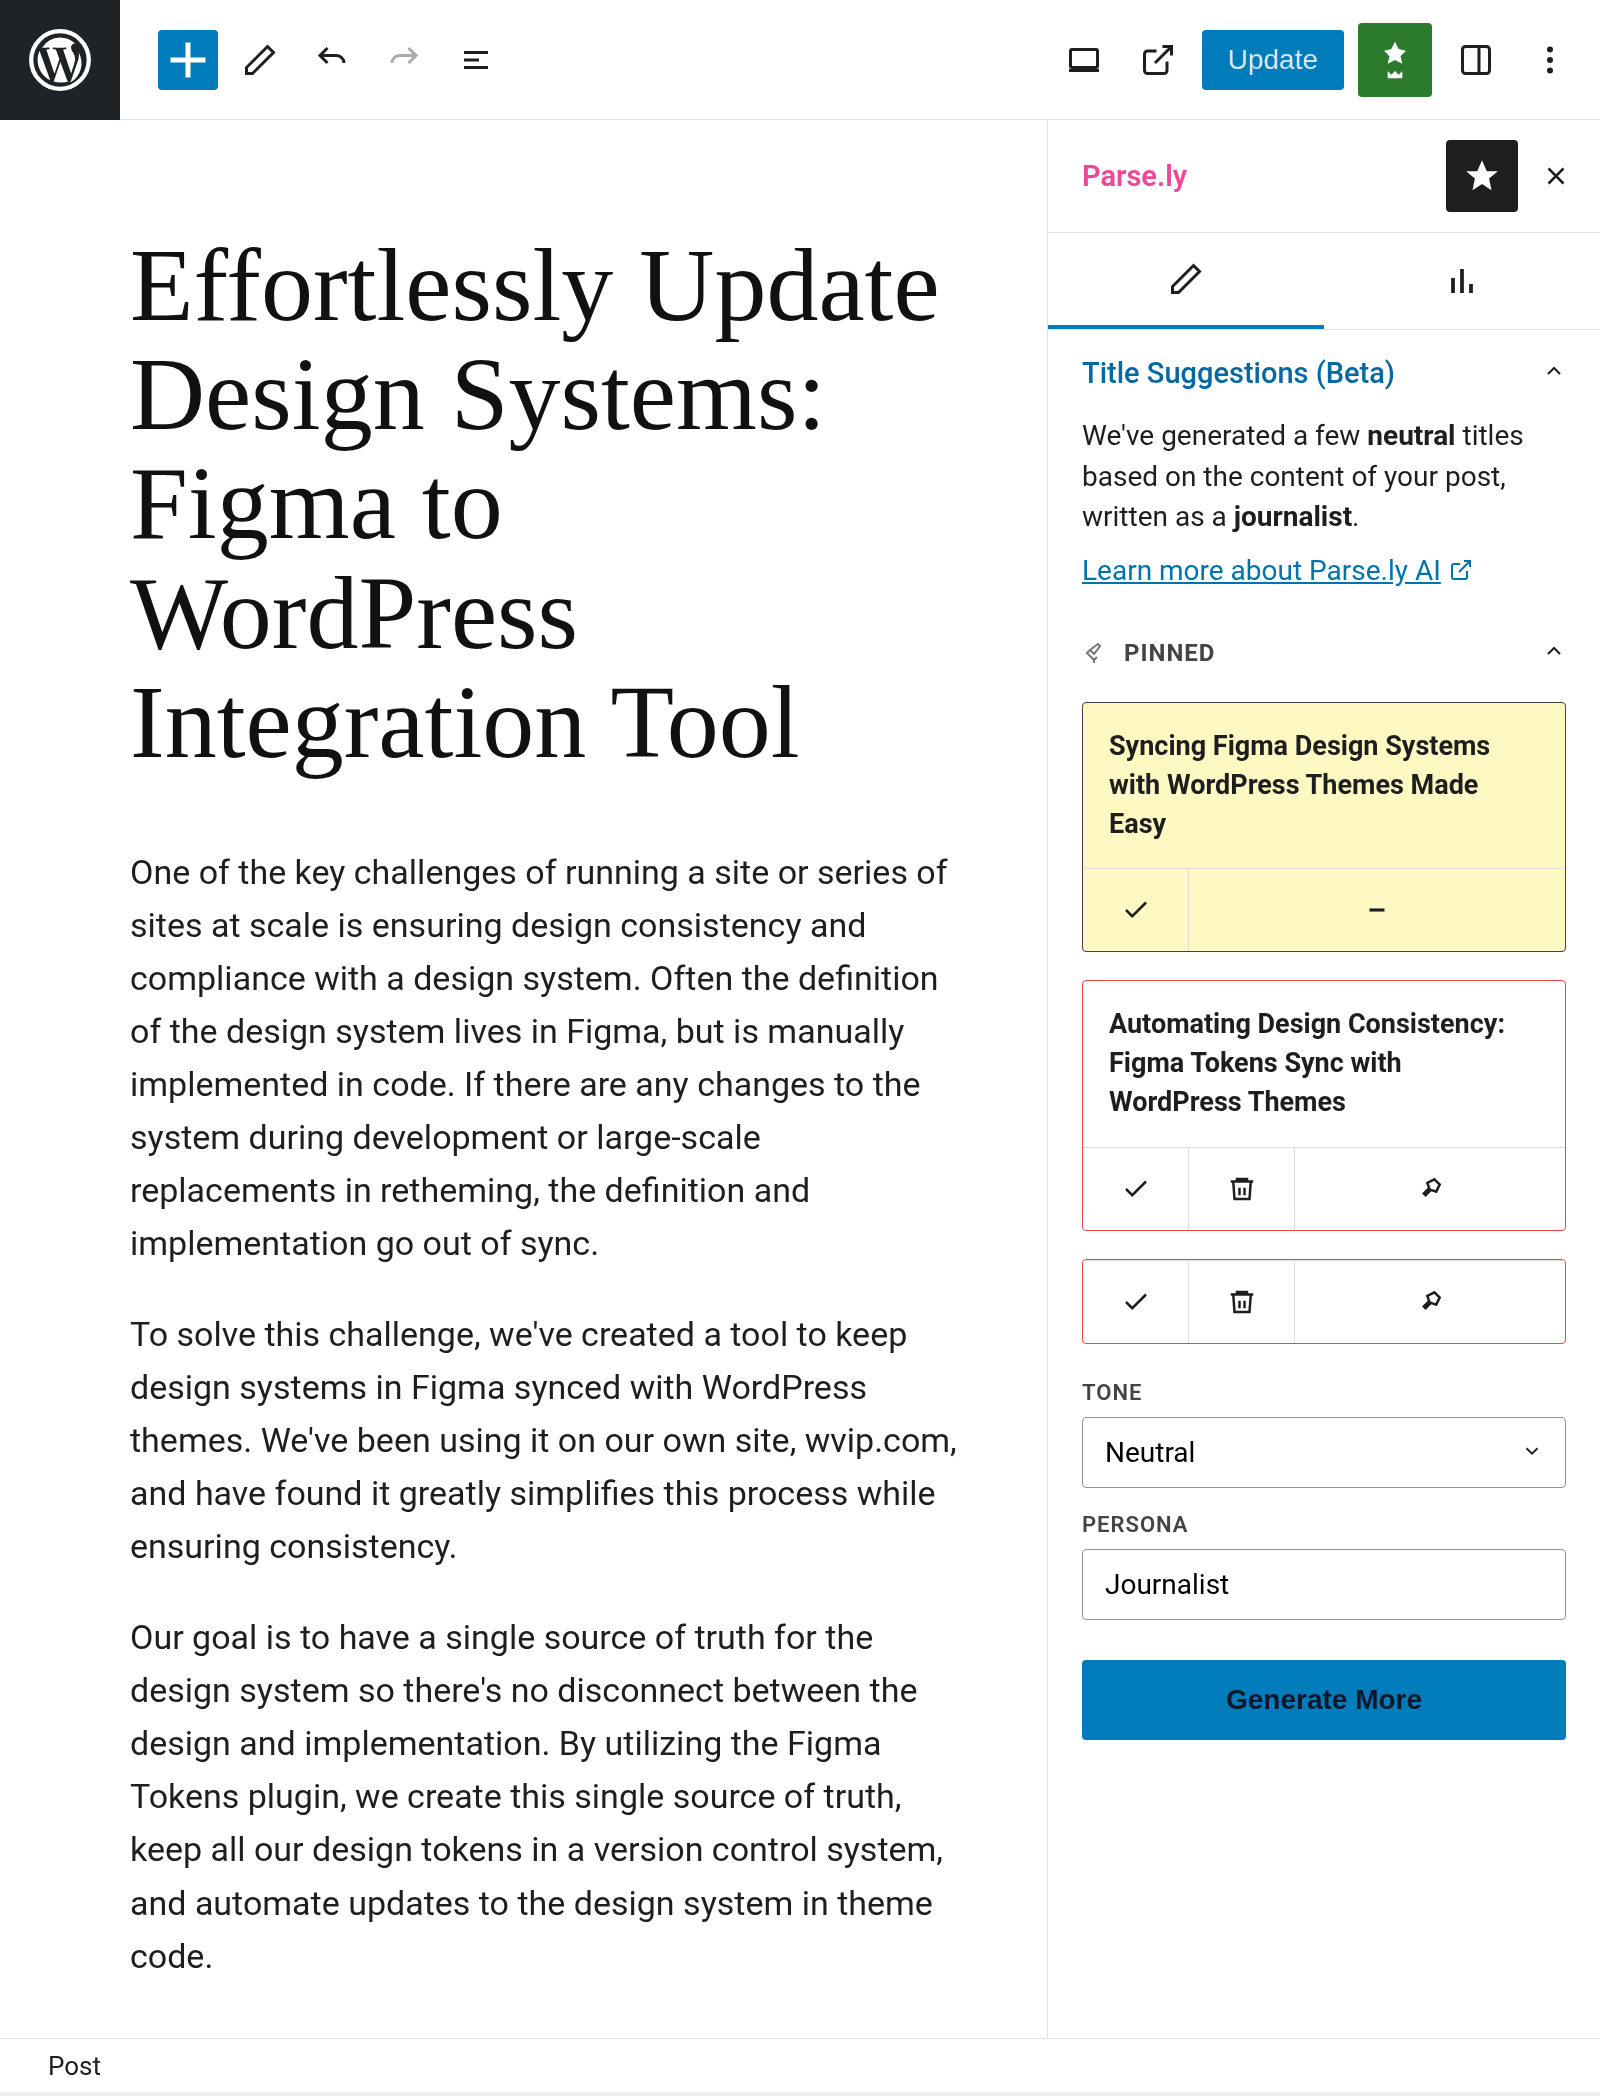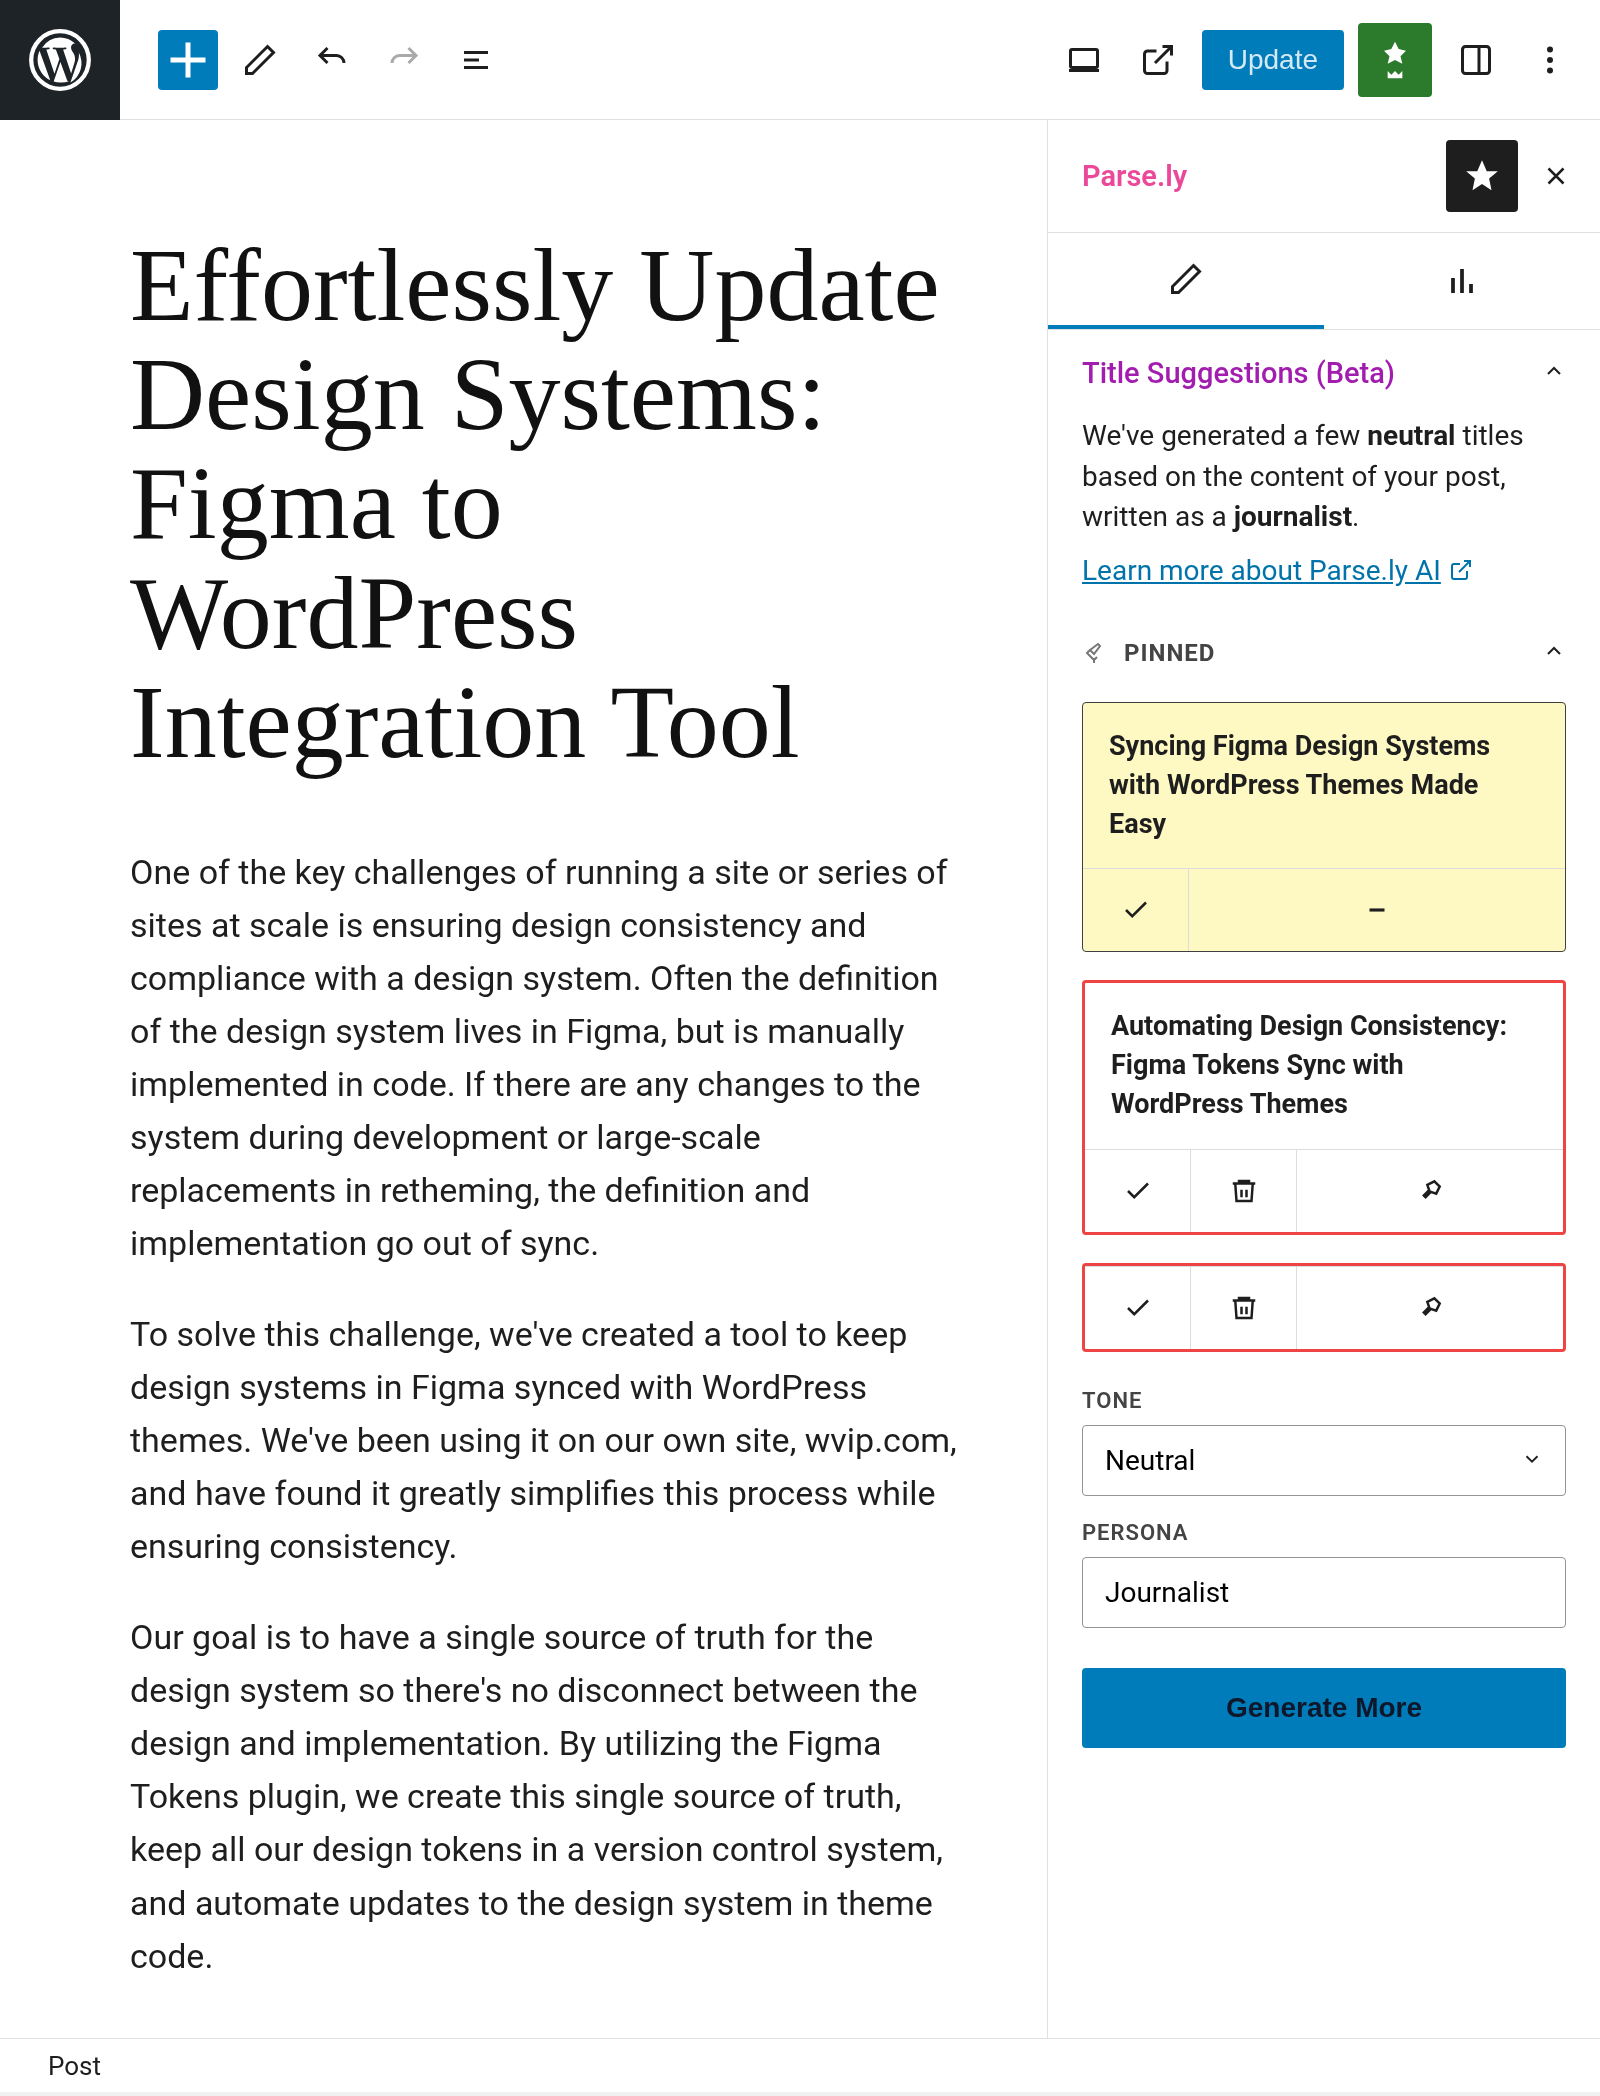--- a/index.html
+++ b/index.html
@@ -176,21 +176,21 @@
   }
   .section-header {
     display: flex;
     align-items: center;
     justify-content: space-between;
     padding: 26px 34px;
   }
   .section-header .title {
     font-size: 29px;
     font-weight: 500;
-    color: #a21caf;
+    color: #0369a1;
   }
   .chevron { font-size: 28px; color: #1e1e1e; }
   .description {
     padding: 0 34px 16px;
     font-size: 28px;
     line-height: 1.45;
     color: #1e1e1e;
   }
   .description b { font-weight: 700; }
   .learn-link {
@@ -212,21 +212,21 @@
     font-size: 24px;
     font-weight: 700;
     letter-spacing: 1px;
     color: #444;
   }
   .sub-header svg { width: 24px; height: 24px; flex-shrink: 0; }
   .sub-header .chevron { margin-left: auto; }
 
   .suggestion-card {
     margin: 12px 34px 28px;
-    border: 3px solid #ef4444;
+    border: 1px solid #ef4444;
     border-radius: 4px;
     overflow: hidden;
   }
   .suggestion-card.pinned {
     background: #fef9c3;
     border: 1px solid #404040;
   }
   .card-text {
     padding: 24px 26px;
     font-size: 27px;

